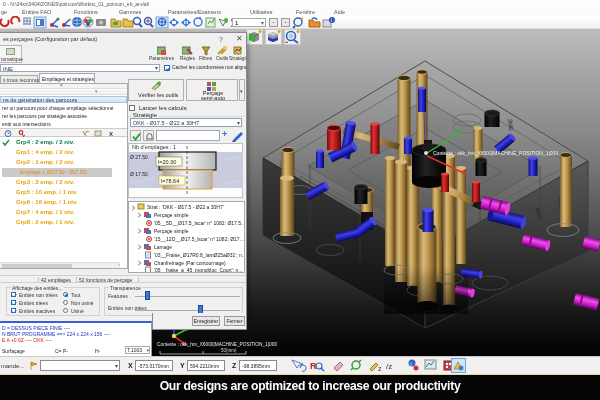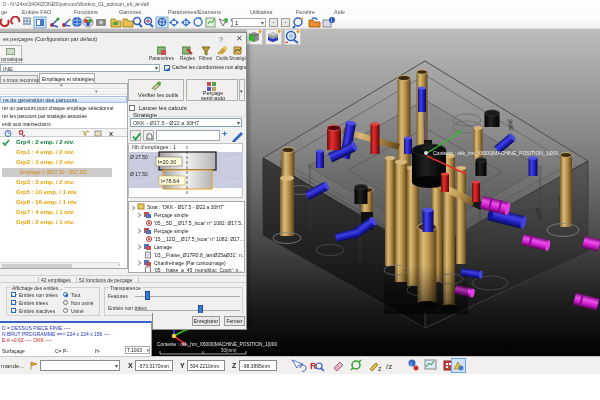--- a/index.html
+++ b/index.html
@@ -733,12 +733,15 @@
         </g>
  </svg>
  <div class="abs" style="left:451px;top:1px;width:15px;height:15px;background:#cfe4f7;border:1px solid #6aa6dd;">
         <svg width="13" height="13">
           <path d="M2,10 l4,-7 4,7 z" fill="#e8c030" stroke="#907010" stroke-width="0.6"></path>
           <circle cx="9" cy="9" r="2.5" fill="#4a78c8"></circle>
         </svg>
       </div>
 </div>
 
+<div class="abs" style="left:0;top:374px;width:600px;height:26px;background:#050505;border-top:1px solid #e9d98c;">
+ <div style="position:absolute;left:10px;top:4px;width:600px;text-align:center;font-size:12.2px;font-weight:bold;color:#fff;letter-spacing:-0.3px;">Our designs are optimized to increase our productivity</div>
+</div>
 </div>
 </body></html>

